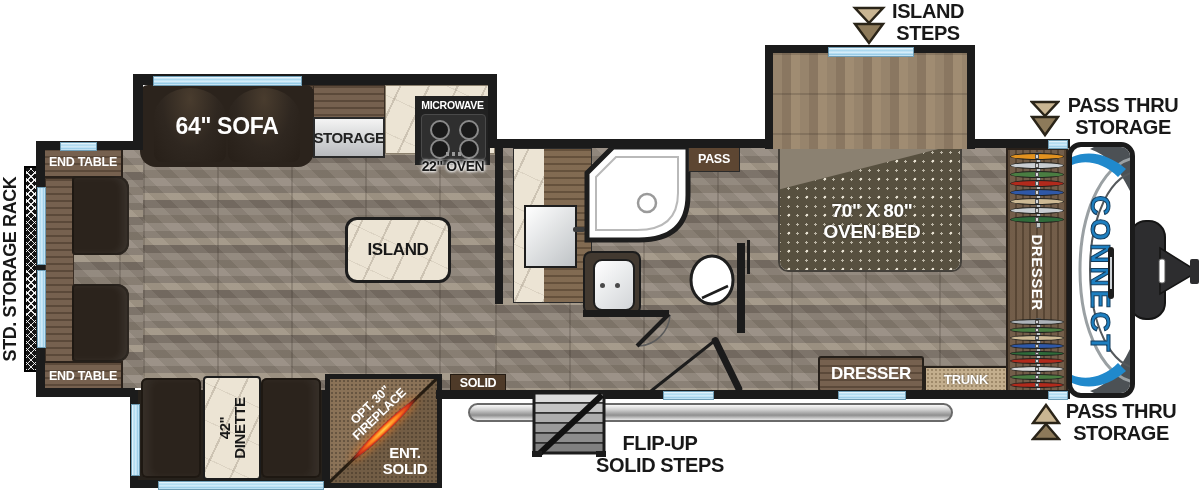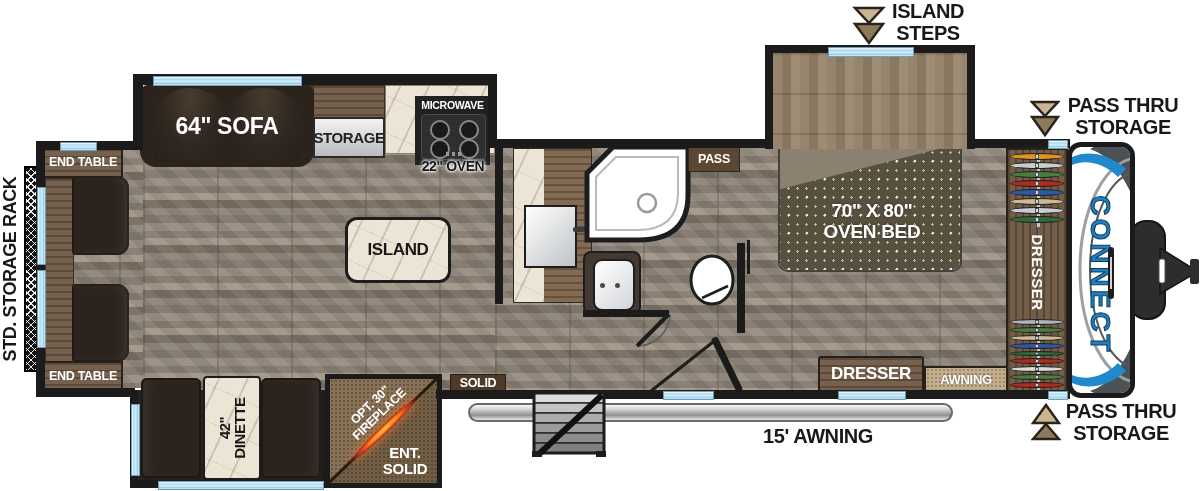--- a/index.html
+++ b/index.html
@@ -164,21 +164,21 @@
          background-size:18px 18px, 9px 9px;background-position:0 0, 4px 5px;"></div>
     <div class="abs wlbl" style="left:0;top:138px;width:184px;text-align:center;font-size:19px;line-height:21px;text-shadow:0 0 3px rgba(0,0,0,.45);">
       <span>70" X 80"</span><br><span>OVEN BED</span>
     </div>
   </div>
 
   <div class="abs wood ctr" style="left:818px;top:356px;width:106px;height:36px;border:2px solid #26201a;border-radius:3px;box-sizing:border-box;z-index:27;">
     <span class="wlbl" style="font-size:17px;">DRESSER</span>
   </div>
   <div class="abs speckle-light ctr" style="left:924px;top:366px;width:84px;height:26px;border:2px solid #26201a;box-sizing:border-box;z-index:27;">
-    <span class="wlbl" style="font-size:13px;text-shadow:0 0 2px rgba(0,0,0,.5);">AWNING</span>
+    <span class="wlbl" style="font-size:13px;text-shadow:0 0 2px rgba(0,0,0,.5);">TRUNK</span>
   </div>
 
   <div class="abs woodv" style="left:1006px;top:148px;width:62px;height:245px;border:2px solid #2a211a;box-sizing:border-box;z-index:27;">
     <div class="abs" style="left:0;top:2px;width:58px;height:74px;">
       <div class="abs" style="left:28px;top:0;width:3px;height:74px;background:#c2c6c9;border:1px solid #5a5a5a;"></div>
       <div class="abs" id="rack-top" style="left:2px;top:1px;width:54px;height:72px;">
           <div style="position: absolute; left: 0px; width: 54px; height: 7px; top: 0px; border-radius: 50%; background: rgb(226, 146, 31); border: 1.5px solid rgb(32, 32, 29); box-sizing: border-box;"></div>
           <div style="position: absolute; left: 25px; top: 1px; width: 4px; height: 5px; background: rgb(216, 218, 220); border: 1px solid rgb(85, 85, 85); box-sizing: border-box;"></div>
           <div style="position: absolute; left: 0px; width: 54px; height: 7px; top: 9px; border-radius: 50%; background: rgb(201, 205, 209); border: 1.5px solid rgb(32, 32, 29); box-sizing: border-box;"></div>
           <div style="position: absolute; left: 25px; top: 10px; width: 4px; height: 5px; background: rgb(216, 218, 220); border: 1px solid rgb(85, 85, 85); box-sizing: border-box;"></div>
@@ -286,22 +286,24 @@
       <rect x="6" y="52" width="70" height="10" fill="#808080"></rect>
     </g>
     <rect x="6" y="2" width="70" height="60" fill="none" stroke="#1c1c1c" stroke-width="3"></rect>
     <line x1="10" y1="64" x2="74" y2="4" stroke="#111" stroke-width="6"></line>
     <rect x="4" y="60" width="10" height="6" fill="#1c1c1c"></rect>
     <rect x="68" y="60" width="10" height="6" fill="#1c1c1c"></rect>
   </svg>
 
   <div class="abs" style="left:468px;top:403px;width:485px;height:19px;border:2px solid #6a6a6a;border-radius:10px;box-sizing:border-box;z-index:48;
        background:linear-gradient(180deg,#fafafa 0%,#d2d2d2 30%,#8f8f8f 68%,#e8e8e8 100%);"></div>
-  <div class="abs lbl ctr" style="left:738px;top:425px;width:160px;height:22px;font-size:20px;">15' AWNING</div>
-
+
+  <div class="abs lbl" style="left:575px;top:432px;width:170px;text-align:center;font-size:20px;line-height:22px;">
+    <span>FLIP-UP</span><br><span>SOLID STEPS</span>
+  </div>
 
   <svg class="abs" style="left:852px;top:6px;z-index:60;" width="34" height="40" viewBox="0 0 34 40">
     <polygon points="3,2 31,2 17,17" fill="#c9b592" stroke="#2a2418" stroke-width="2.5"></polygon>
     <polygon points="3,18 31,18 17,37" fill="#8d7a5a" stroke="#2a2418" stroke-width="2.5"></polygon>
   </svg>
   <div class="abs lbl" style="left:888px;top:0px;width:80px;text-align:center;font-size:20px;line-height:22px;">
     <span>ISLAND</span><br><span>STEPS</span>
   </div>
 
   <svg class="abs" style="left:1030px;top:100px;z-index:60;" width="30" height="38" viewBox="0 0 30 38">

